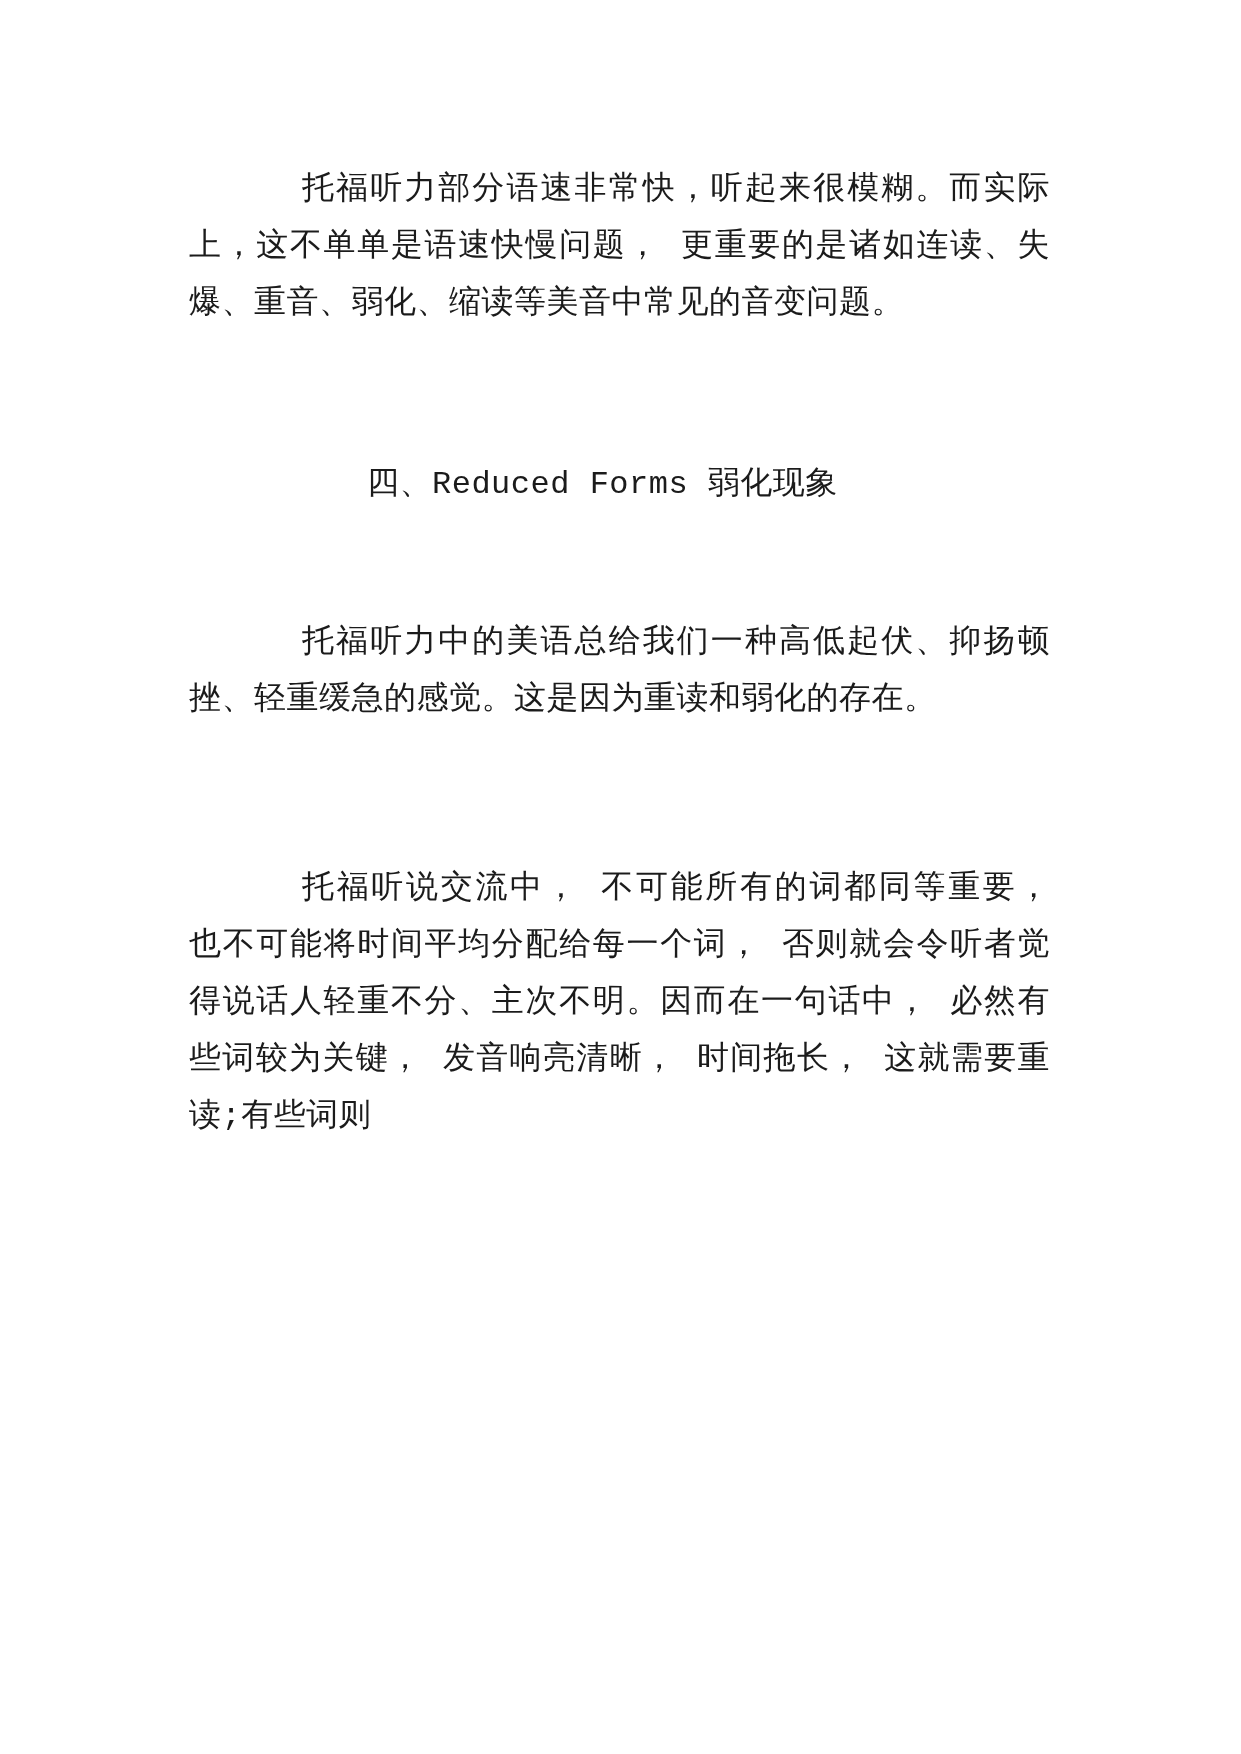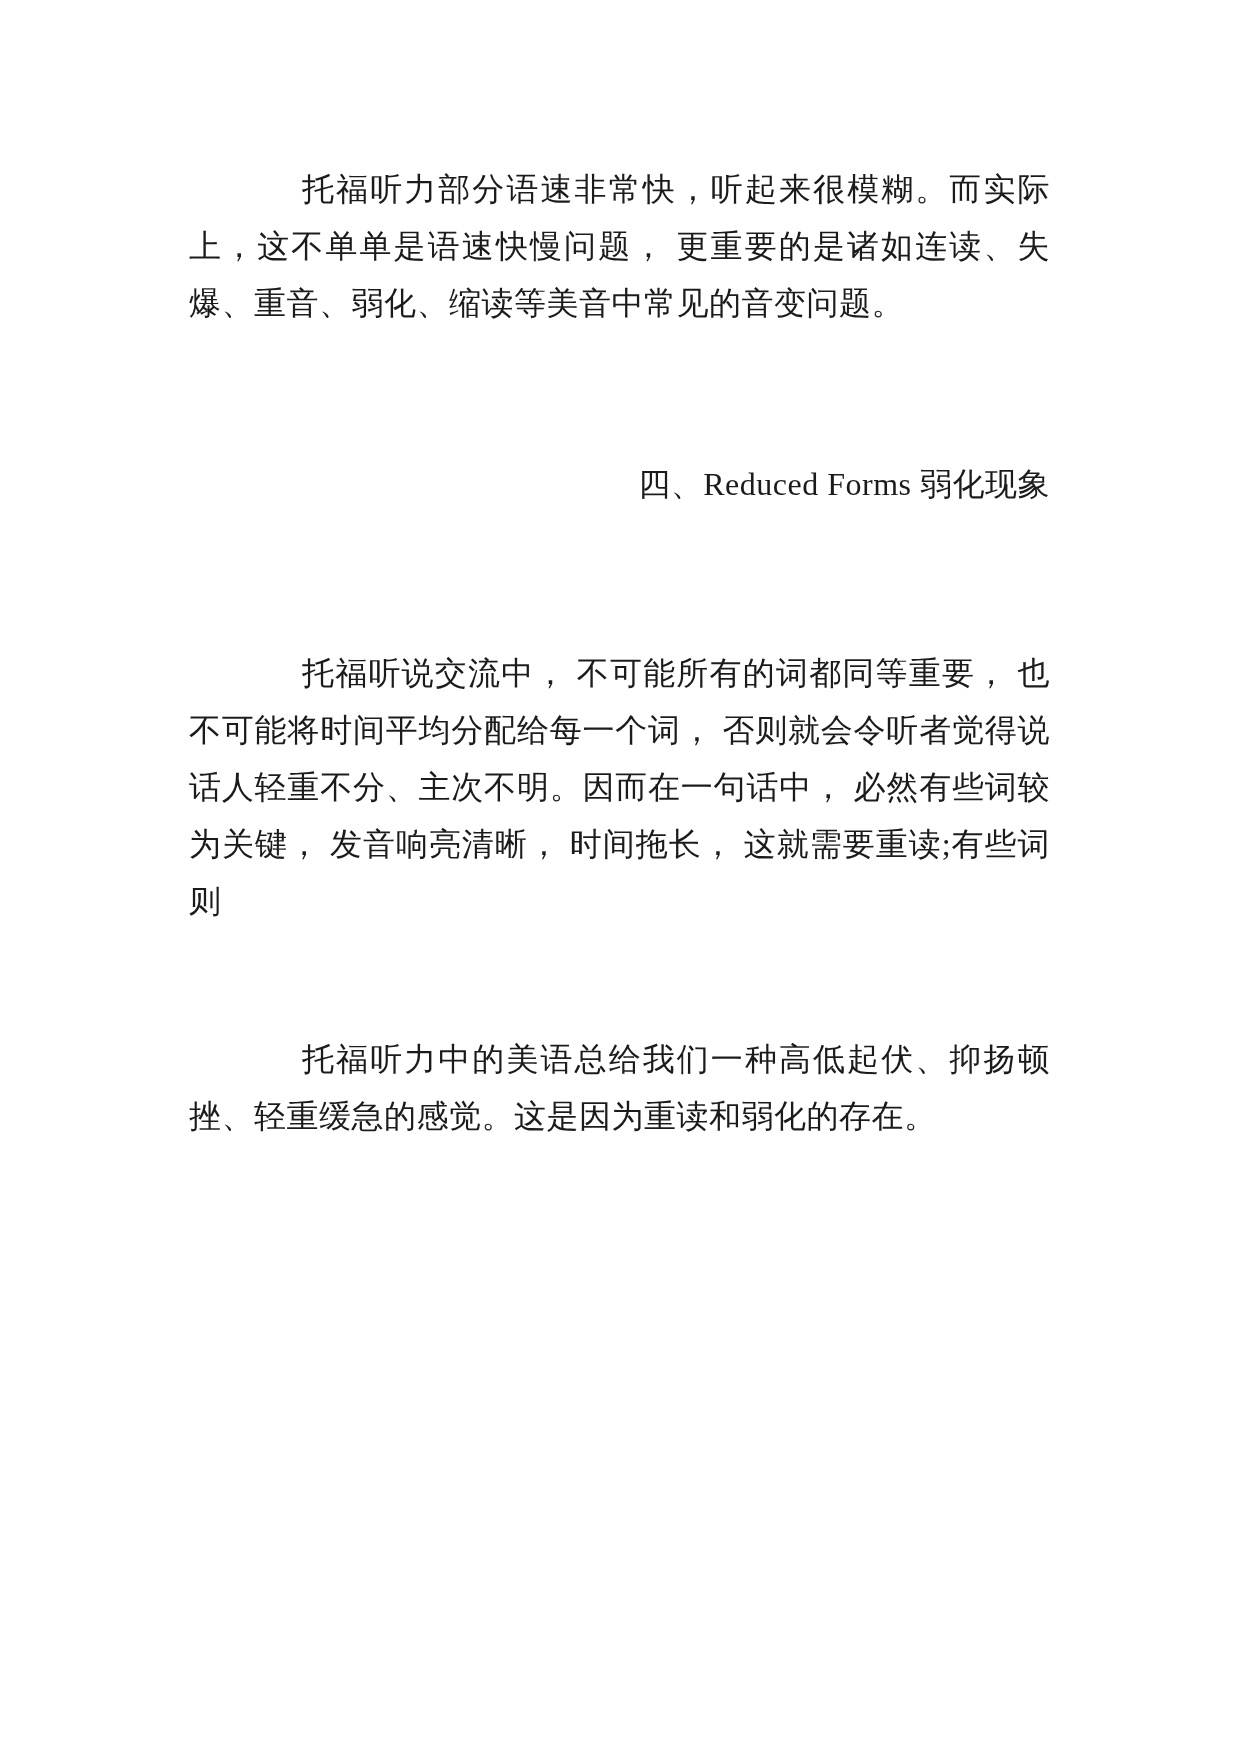--- a/index.html
+++ b/index.html
@@ -6,21 +6,21 @@
     margin: 0;
     padding: 0;
     background: #ffffff;
   }
   .page {
     position: relative;
     width: 1104px;
     height: 1754px;
     background: #ffffff;
     overflow: hidden;
-    font-family: Liberation Serif, serif;
+    font-family: Liberation Mono, monospace;
     color: #1b1b1b;
   }
   .content {
     position: absolute;
     left: 189px;
     top: 0;
     width: 861px;
   }
   .para, .heading {
     margin: 0;
@@ -28,33 +28,33 @@
     line-height: 57px;
     font-weight: 400;
     text-align: justify;
     text-justify: inter-ideograph;
     text-indent: 113px;
     letter-spacing: 0.5px;
     word-break: break-all;
   }
   .para-1 { margin-top: 161px; }
   .para-2 { margin-top: 122px; }
-  .heading { margin-top: 124px; text-align: right; }
+  .heading { margin-top: 124px; text-align: left; }
   .para-3 { margin-top: 101px; }
   .para-4 { margin-top: 132px; }
 </style>
 </head>
 <body>
 
 <div class="page">
   <div class="content">
 
     <p class="para para-1">托福听力部分语速非常快，听起来很模糊。而实际上，这不单单是语速快慢问题， 更重要的是诸如连读、失爆、重音、弱化、缩读等美音中常见的音变问题。</p>
 
 
     <h2 class="heading">　　四、Reduced Forms 弱化现象</h2>
 
+    <p class="para para-3">托福听力中的美语总给我们一种高低起伏、抑扬顿挫、轻重缓急的感觉。这是因为重读和弱化的存在。</p>
+
     <p class="para para-4">托福听说交流中， 不可能所有的词都同等重要， 也不可能将时间平均分配给每一个词， 否则就会令听者觉得说话人轻重不分、主次不明。因而在一句话中， 必然有些词较为关键， 发音响亮清晰， 时间拖长， 这就需要重读;有些词则</p>
-
-    <p class="para para-3">托福听力中的美语总给我们一种高低起伏、抑扬顿挫、轻重缓急的感觉。这是因为重读和弱化的存在。</p>
 
   </div>
 </div>
 
 </body></html>

